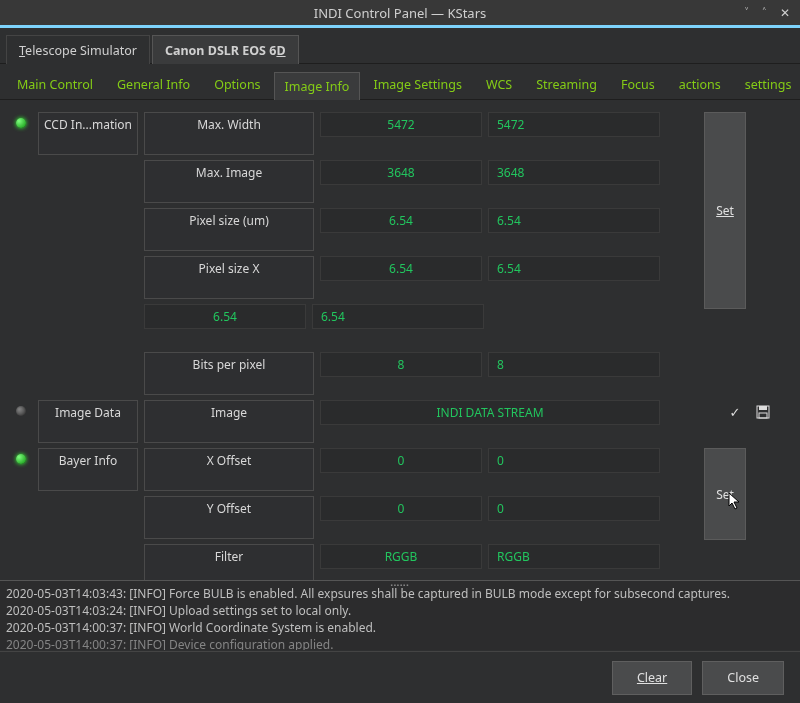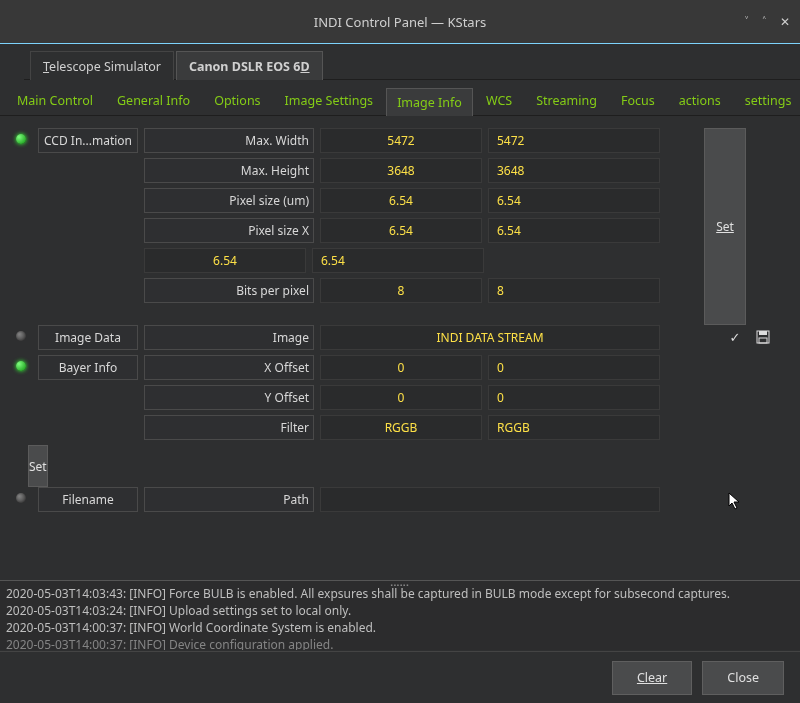--- a/index.html
+++ b/index.html
@@ -7,45 +7,44 @@
     width: 800px;
     height: 703px;
     background: #2e2f30;
     font-family: "Segoe UI", "Noto Sans", sans-serif;
     font-size: 12px;
     color: #bdbdbd;
     overflow: hidden;
     position: relative;
   }
   .titlebar {
-    height: 44px;
+    height: 28px;
     background: #383838;
     display: flex;
     align-items: center;
     justify-content: center;
     position: relative;
-    border-bottom: 1px solid #7dd3fc;
+    border-bottom: 3px solid #7dd3fc;
   }
   .titlebar .title { color: #cfcfcf; font-size: 13px; }
   .titlebar .controls {
     position: absolute;
     right: 10px;
     display: flex;
     gap: 14px;
     color: #cfcfcf;
   }
   .titlebar .controls span { cursor: default; }
   .tabs-row {
     display: flex;
     align-items: flex-end;
     padding: 6px 4px 0 4px;
     gap: 0;
     border-bottom: 1px solid #1e1e1e;
     background: #2e2f30;
-    margin-left: 24px;
   }
   .tab {
     padding: 6px 12px 5px 12px;
     background: #2e2f30;
     border: 1px solid #444;
     border-bottom: none;
     color: #d0d0d0;
     margin-left: 2px;
     position: relative;
     top: 1px;
@@ -95,40 +94,40 @@
   .led {
     width: 10px; height: 10px; border-radius: 50%;
     margin-top: 6px; margin-right: 6px;
     flex: 0 0 10px;
     box-shadow: 0 0 3px rgba(0,0,0,.4) inset;
   }
   .led.green { background: radial-gradient(circle at 30% 30%, #7fff7f, #0a8f0a); box-shadow: 0 0 4px #34ff34; }
   .led.gray  { background: radial-gradient(circle at 30% 30%, #888, #333); }
   .led-spacer { width: 16px; flex: 0 0 16px; }
   .group-label, .prop-label {
-    height: 25px;
+    height: 43px;
     line-height: 23px;
     text-align: center;
     border: 1px solid #4a4a4a;
     background: #33343538;
     color: #d8d8d8;
     overflow: hidden;
     white-space: nowrap;
     text-overflow: ellipsis;
     padding: 0 4px;
   }
   .group-label { flex: 0 0 100px; }
-  .prop-label  { flex: 0 0 170px; text-align: right; }
+  .prop-label  { flex: 0 0 170px; }
   .valcell {
     height: 25px;
     line-height: 23px;
     text-align: center;
     background: #2a2b2c;
     border: 1px solid #3a3a3a;
-    color: #fde047;
+    color: #22c55e;
     padding: 0 6px;
   }
   .valcell.ro { flex: 0 0 162px; }
   .valcell.rw { flex: 0 0 172px; text-align: left; padding-left: 8px; }
   .valcell.wide { flex: 0 0 340px; }
   .valcell.path { flex: 0 0 340px; }
   .set-btn {
     flex: 0 0 42px;
     background: #4a4b4c;
     border: 1px solid #5b5b5b;
@@ -216,22 +215,22 @@
   </div>
   <div class="tab active">
     <span>Canon DSLR EOS 6</span><span class="ul">D</span><span></span>
   </div>
 </div>
 
 <div class="subtabs-row">
   <div class="subtab"><span></span><span class="ul">M</span><span>ain Control</span></div>
   <div class="subtab"><span></span><span class="ul">G</span><span>eneral Info</span></div>
   <div class="subtab"><span></span><span class="ul">O</span><span>ptions</span></div>
+  <div class="subtab active"><span>Image Info</span></div>
   <div class="subtab"><span></span><span class="ul">I</span><span>mage Settings</span></div>
-  <div class="subtab active"><span>Image Info</span></div>
   <div class="subtab"><span></span><span class="ul">W</span><span>CS</span></div>
   <div class="subtab"><span>S</span><span class="ul">t</span><span>reaming</span></div>
   <div class="subtab"><span></span><span class="ul">F</span><span>ocus</span></div>
   <div class="subtab"><span></span><span class="ul">a</span><span>ctions</span></div>
   <div class="subtab"><span>settings</span></div>
 
 </div>
 
 <div class="main">
 
@@ -240,21 +239,21 @@
       <div class="row">
         <div class="led green"></div>
         <div class="group-label">CCD In...mation</div>
         <div class="prop-label">Max. Width</div>
         <div class="valcell ro">5472</div>
         <div class="valcell rw">5472</div>
       </div>
       <div class="row">
         <div class="led-spacer"></div>
         <div class="group-label" style="visibility:hidden"></div>
-        <div class="prop-label">Max. Height</div>
+        <div class="prop-label">Max. Image</div>
         <div class="valcell ro">3648</div>
         <div class="valcell rw">3648</div>
       </div>
       <div class="row">
         <div class="led-spacer"></div>
         <div class="group-label" style="visibility:hidden"></div>
         <div class="prop-label">Pixel size (um)</div>
         <div class="valcell ro">6.54</div>
         <div class="valcell rw">6.54</div>
       </div>
@@ -294,21 +293,21 @@
     <div class="iconbtn check">✓</div>
     <div class="iconbtn">
       <svg width="14" height="14" viewBox="0 0 14 14">
           <rect x="1" y="1" width="12" height="12" fill="none" stroke="#ddd" stroke-width="1"></rect>
           <rect x="3" y="1" width="8" height="4" fill="#ddd"></rect>
           <rect x="3" y="8" width="8" height="5" fill="none" stroke="#ddd"></rect>
         </svg>
     </div>
   </div>
 
-  <div style="display:flex; align-items:flex-start; gap:0;flex-direction:column;">
+  <div style="display:flex; align-items:flex-start; gap:0;">
     <div style="flex:1">
       <div class="row">
         <div class="led green"></div>
         <div class="group-label">Bayer Info</div>
         <div class="prop-label">X Offset</div>
         <div class="valcell ro">0</div>
         <div class="valcell rw">0</div>
       </div>
       <div class="row">
         <div class="led-spacer"></div>

